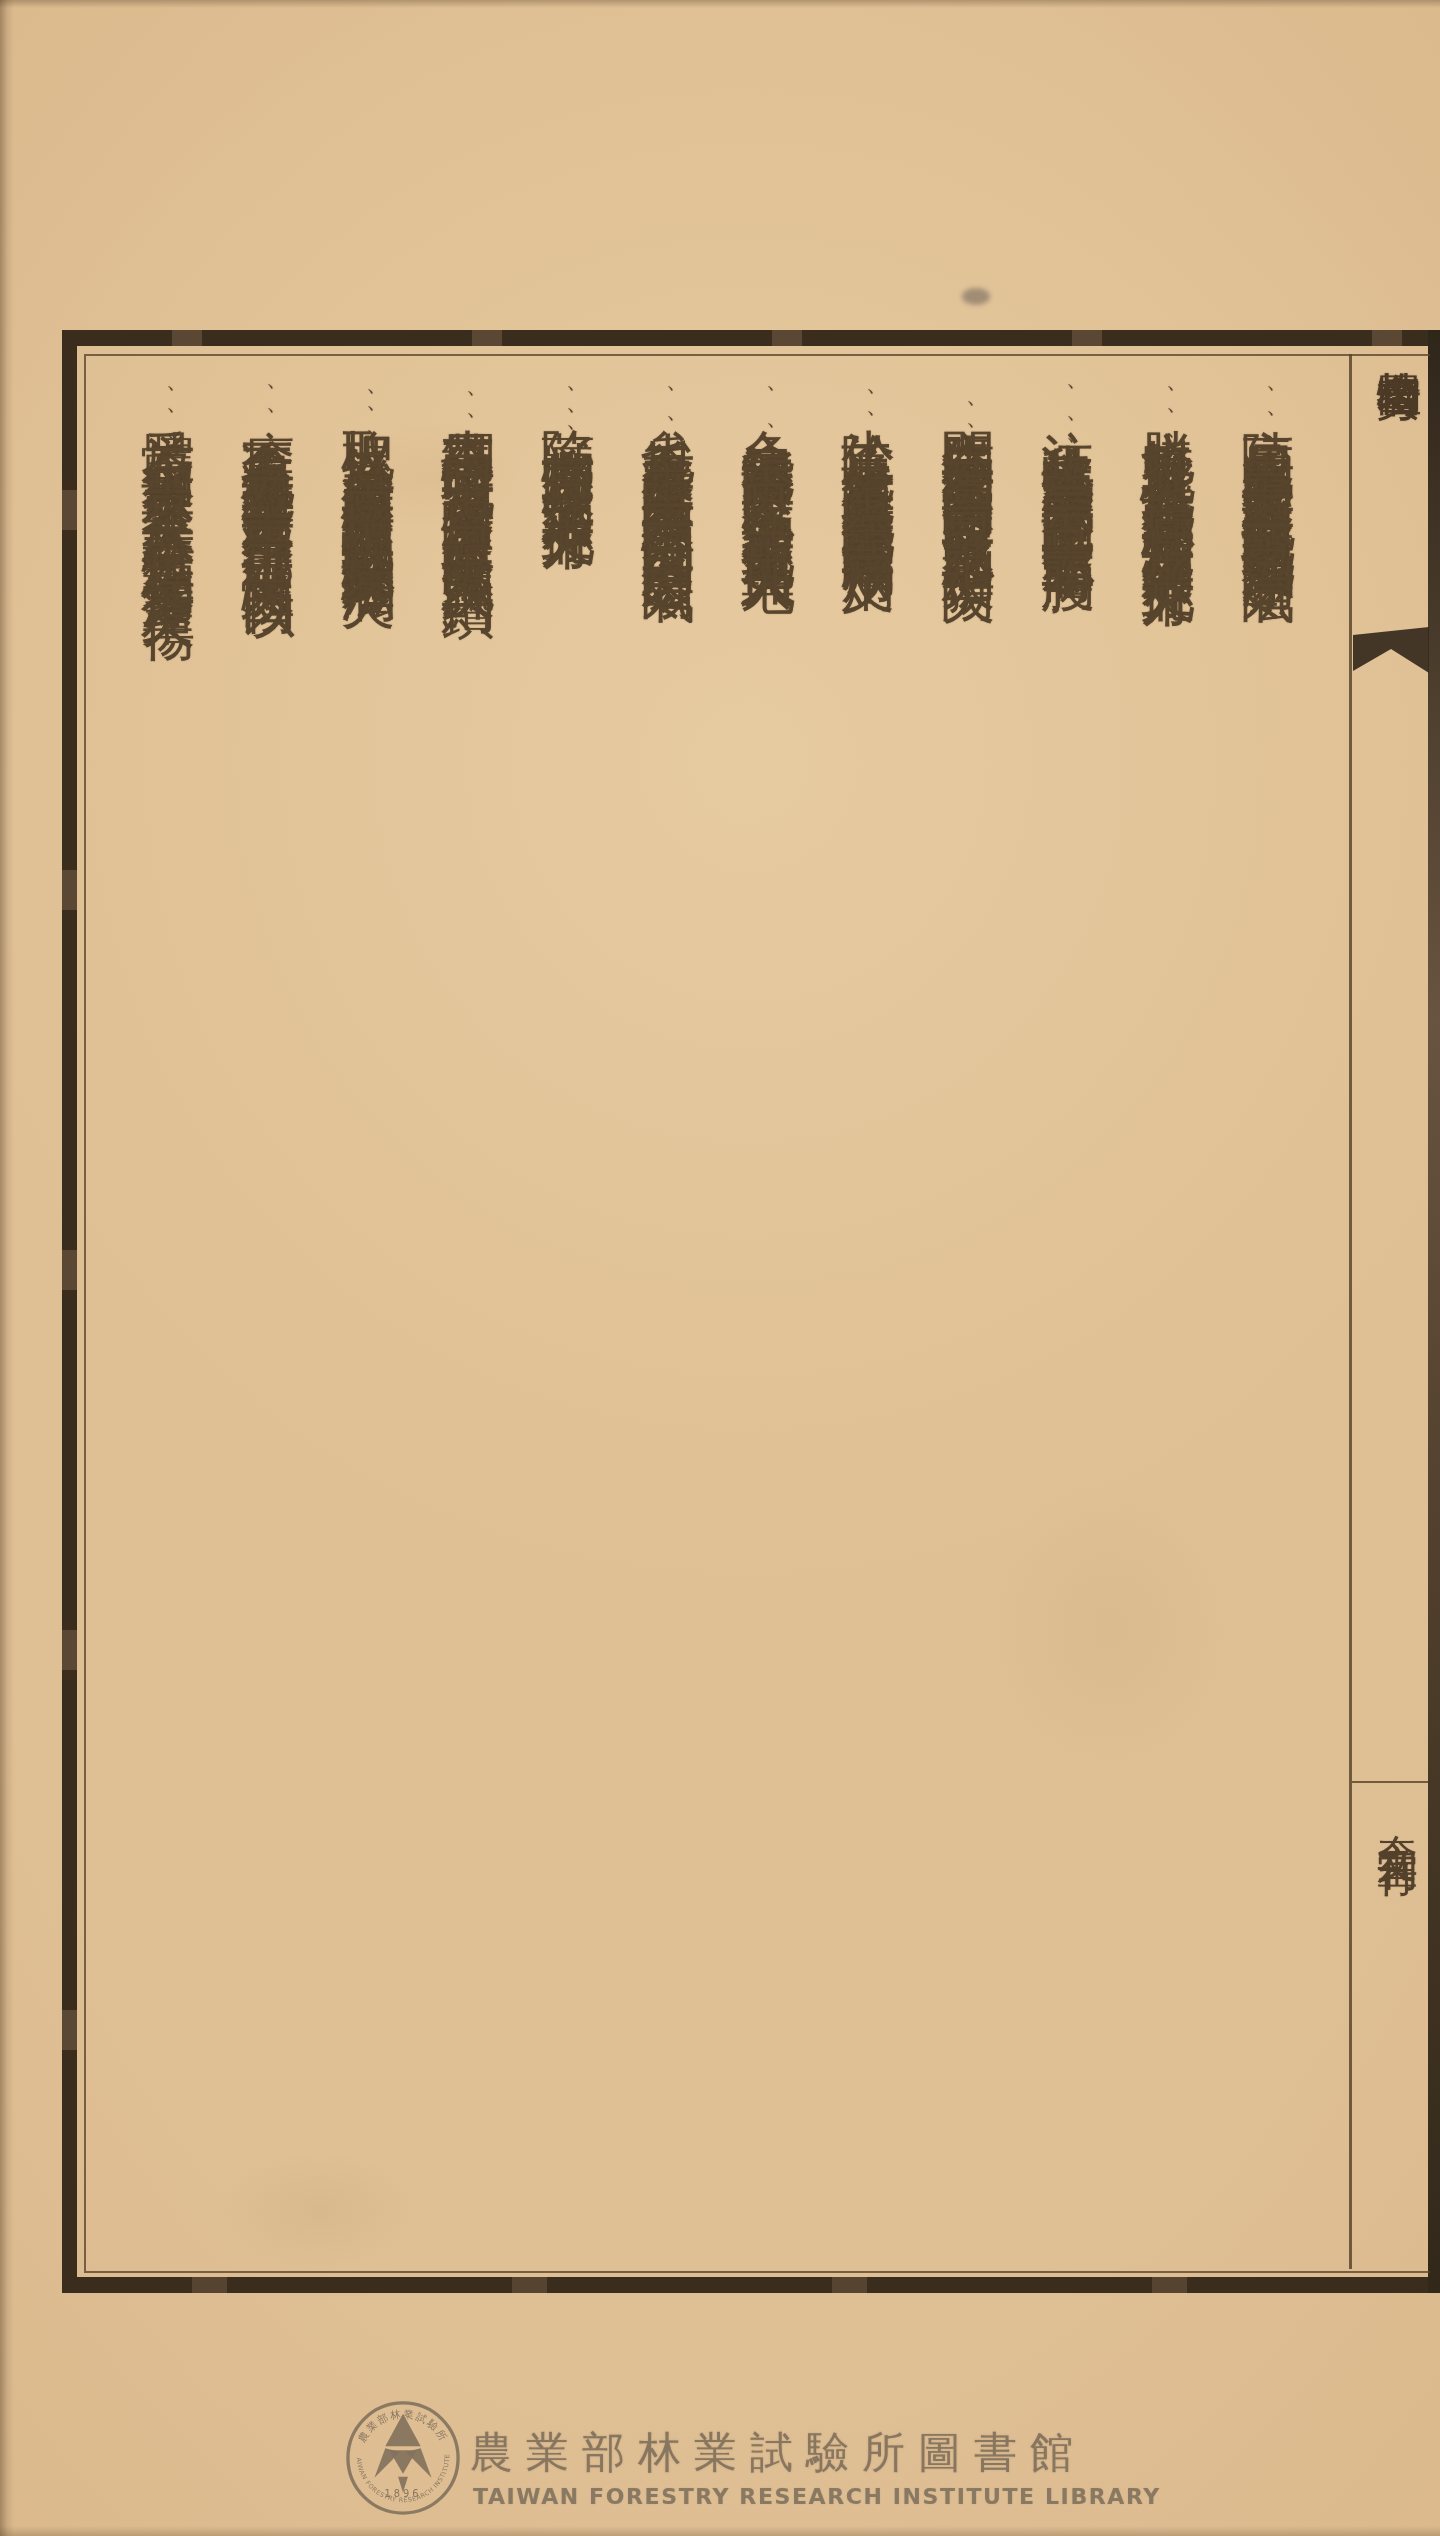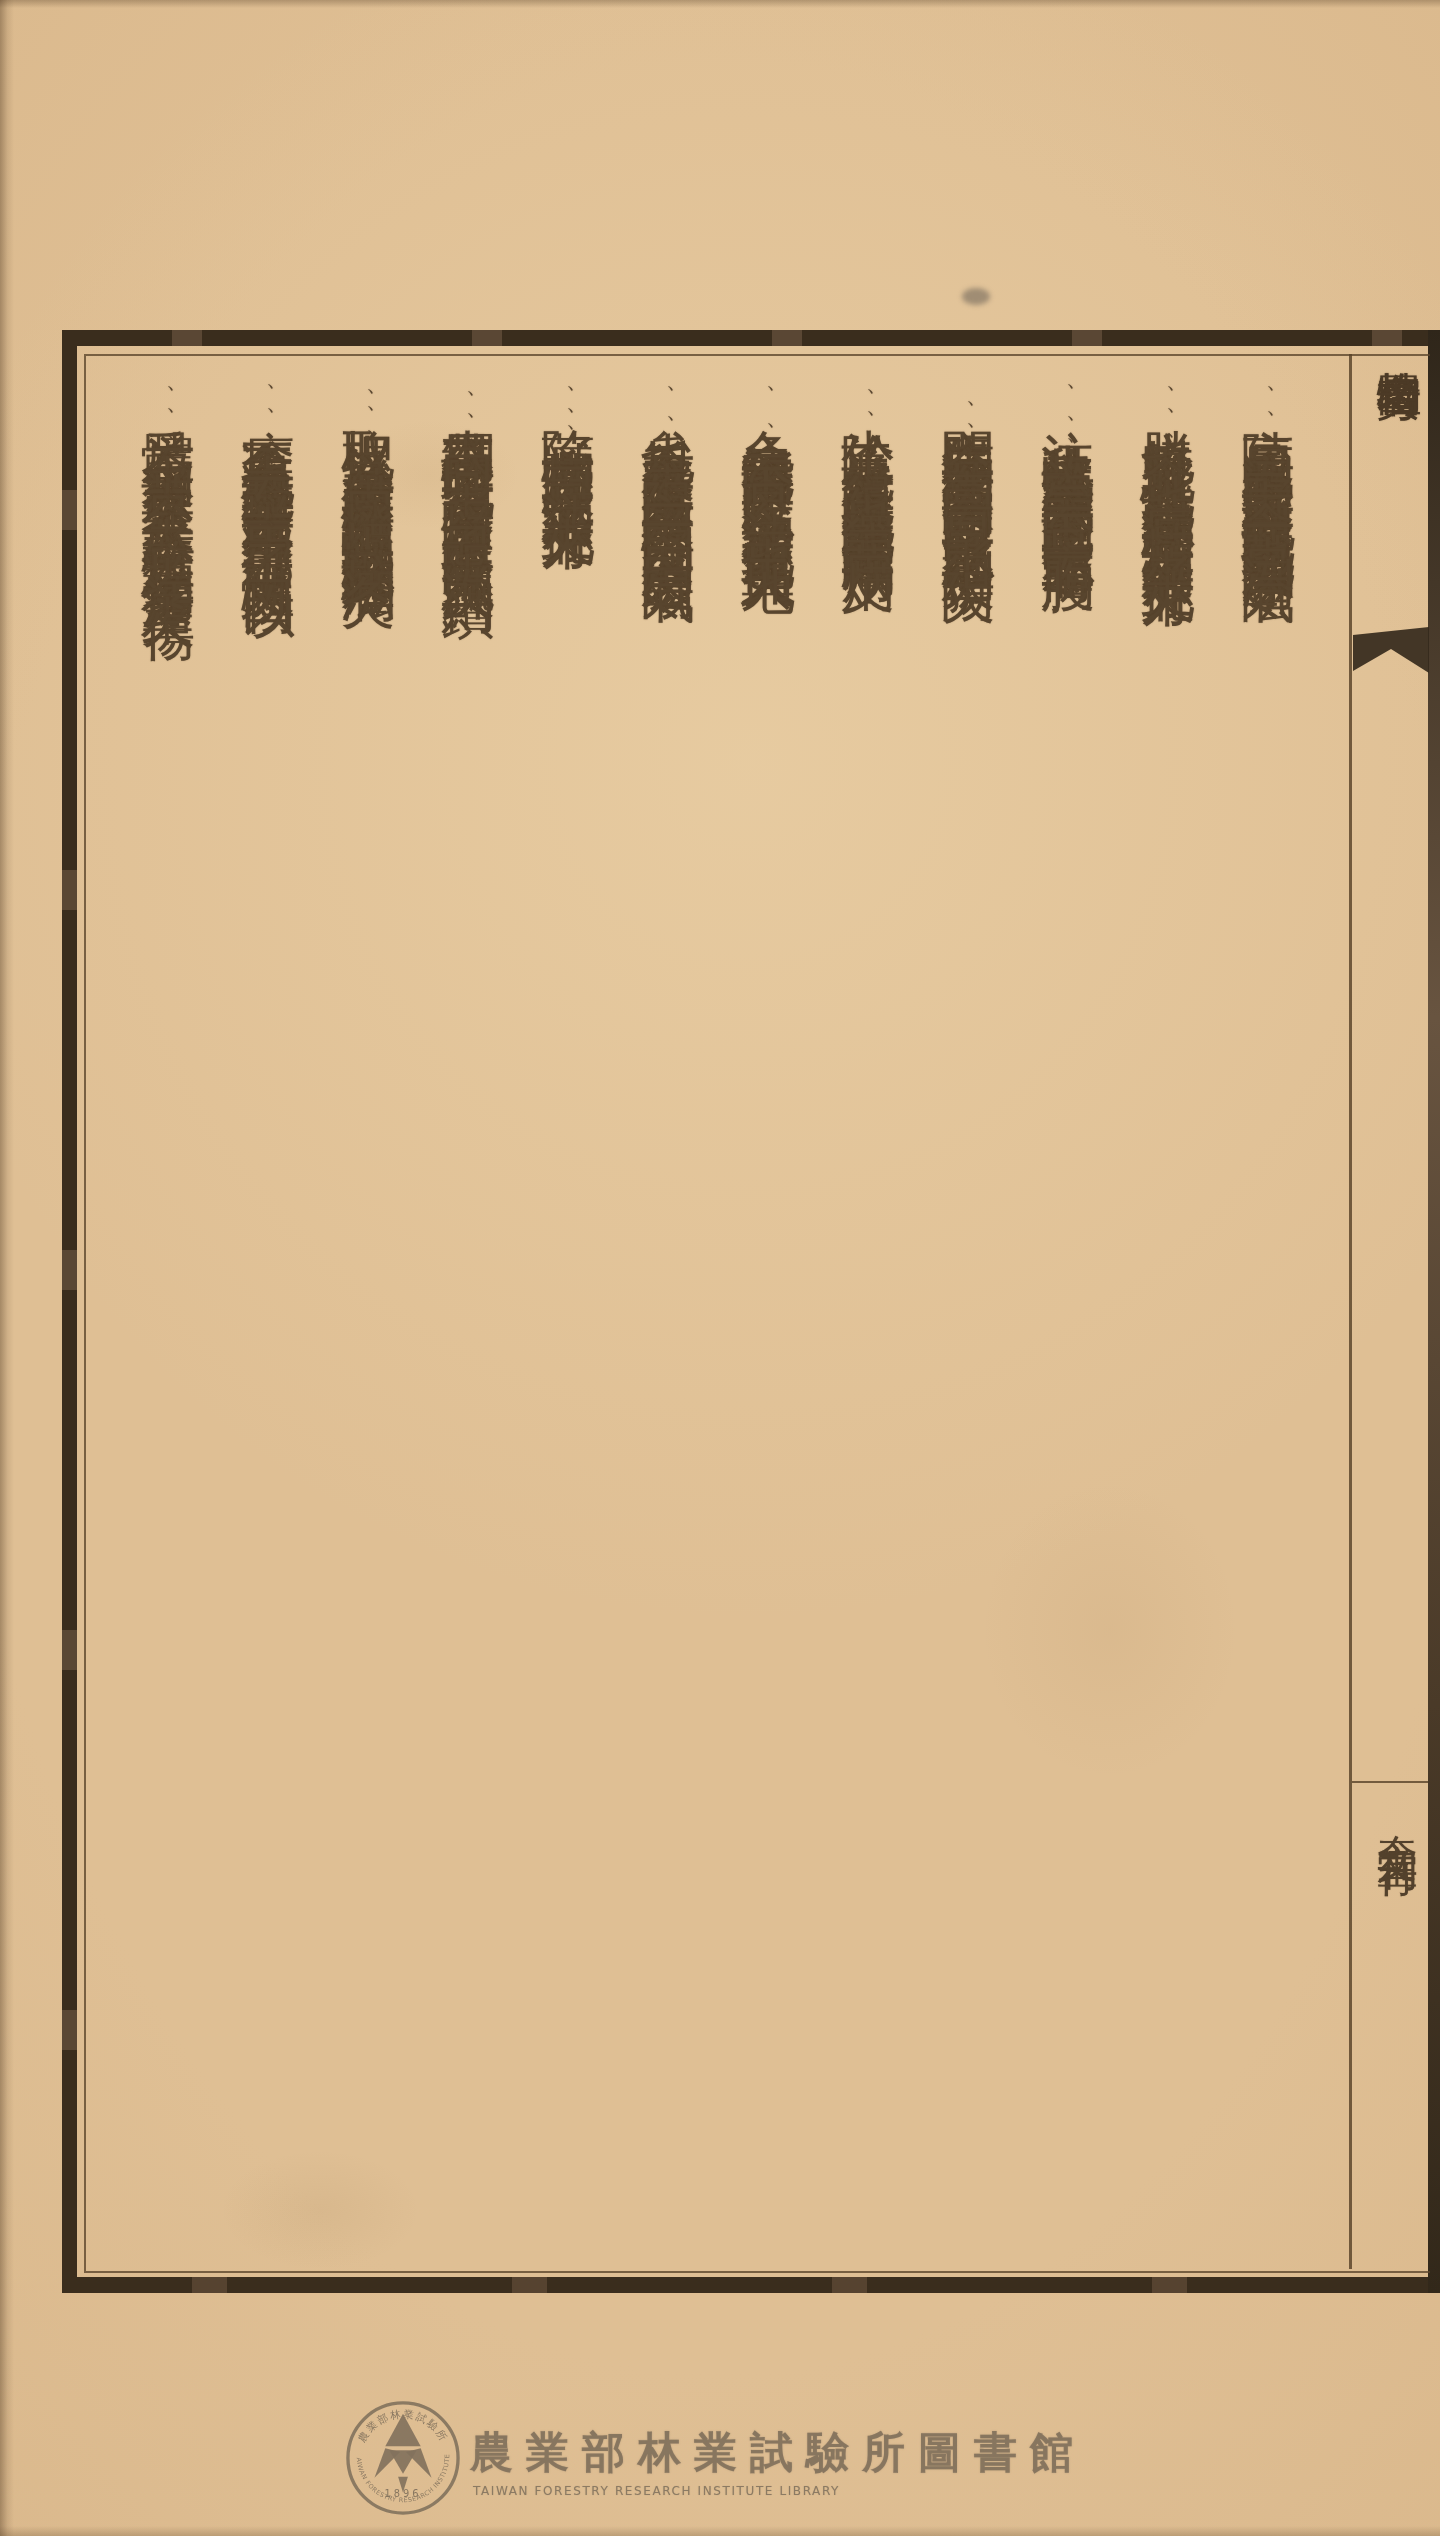--- a/index.html
+++ b/index.html
@@ -53,23 +53,23 @@
   .margin-title{left:1368px;top:336px;width:62px;height:300px;
     font-size:45px;letter-spacing:1px;line-height:62px;color:#4c3a26;
     text-shadow:0 0 1.2px rgba(76,58,38,.5);}
   .publisher{left:1369px;top:1803px;width:58px;height:250px;
     font-size:40px;letter-spacing:6px;line-height:58px;color:#53412c;
     text-shadow:0 0 1px rgba(80,62,40,.5);}
   .fishtail{left:1353px;top:627px;}
   
   .stamp-zh{left:470px;top:2424px;font-family:"DejaVu Sans", sans-serif;
     font-size:43px;letter-spacing:13px;color:rgba(128,112,91,.85);
-    text-shadow:0 0 1.5px rgba(128,112,91,.5);white-space:nowrap;font-weight:bold;}
+    text-shadow:0 0 1.5px rgba(128,112,91,.5);white-space:nowrap;}
   .stamp-en{left:473px;top:2484px;font-family:"DejaVu Sans", sans-serif;
-    font-weight:normal;font-size:12px;letter-spacing:1.6px;color:rgba(128,112,92,.8);
+    font-weight:bold;font-size:22px;letter-spacing:1.6px;color:rgba(128,112,92,.8);
     text-shadow:0 0 1px rgba(128,112,92,.45);white-space:nowrap;}
   .stamp-logo{left:344px;top:2398px;}
 </style>
 </head>
 <body>
 
 <div class="abs edge-left"></div>
 <div class="abs edge-top"></div>
 <div class="abs edge-bottom"></div>
 <div class="abs stain1"></div>

